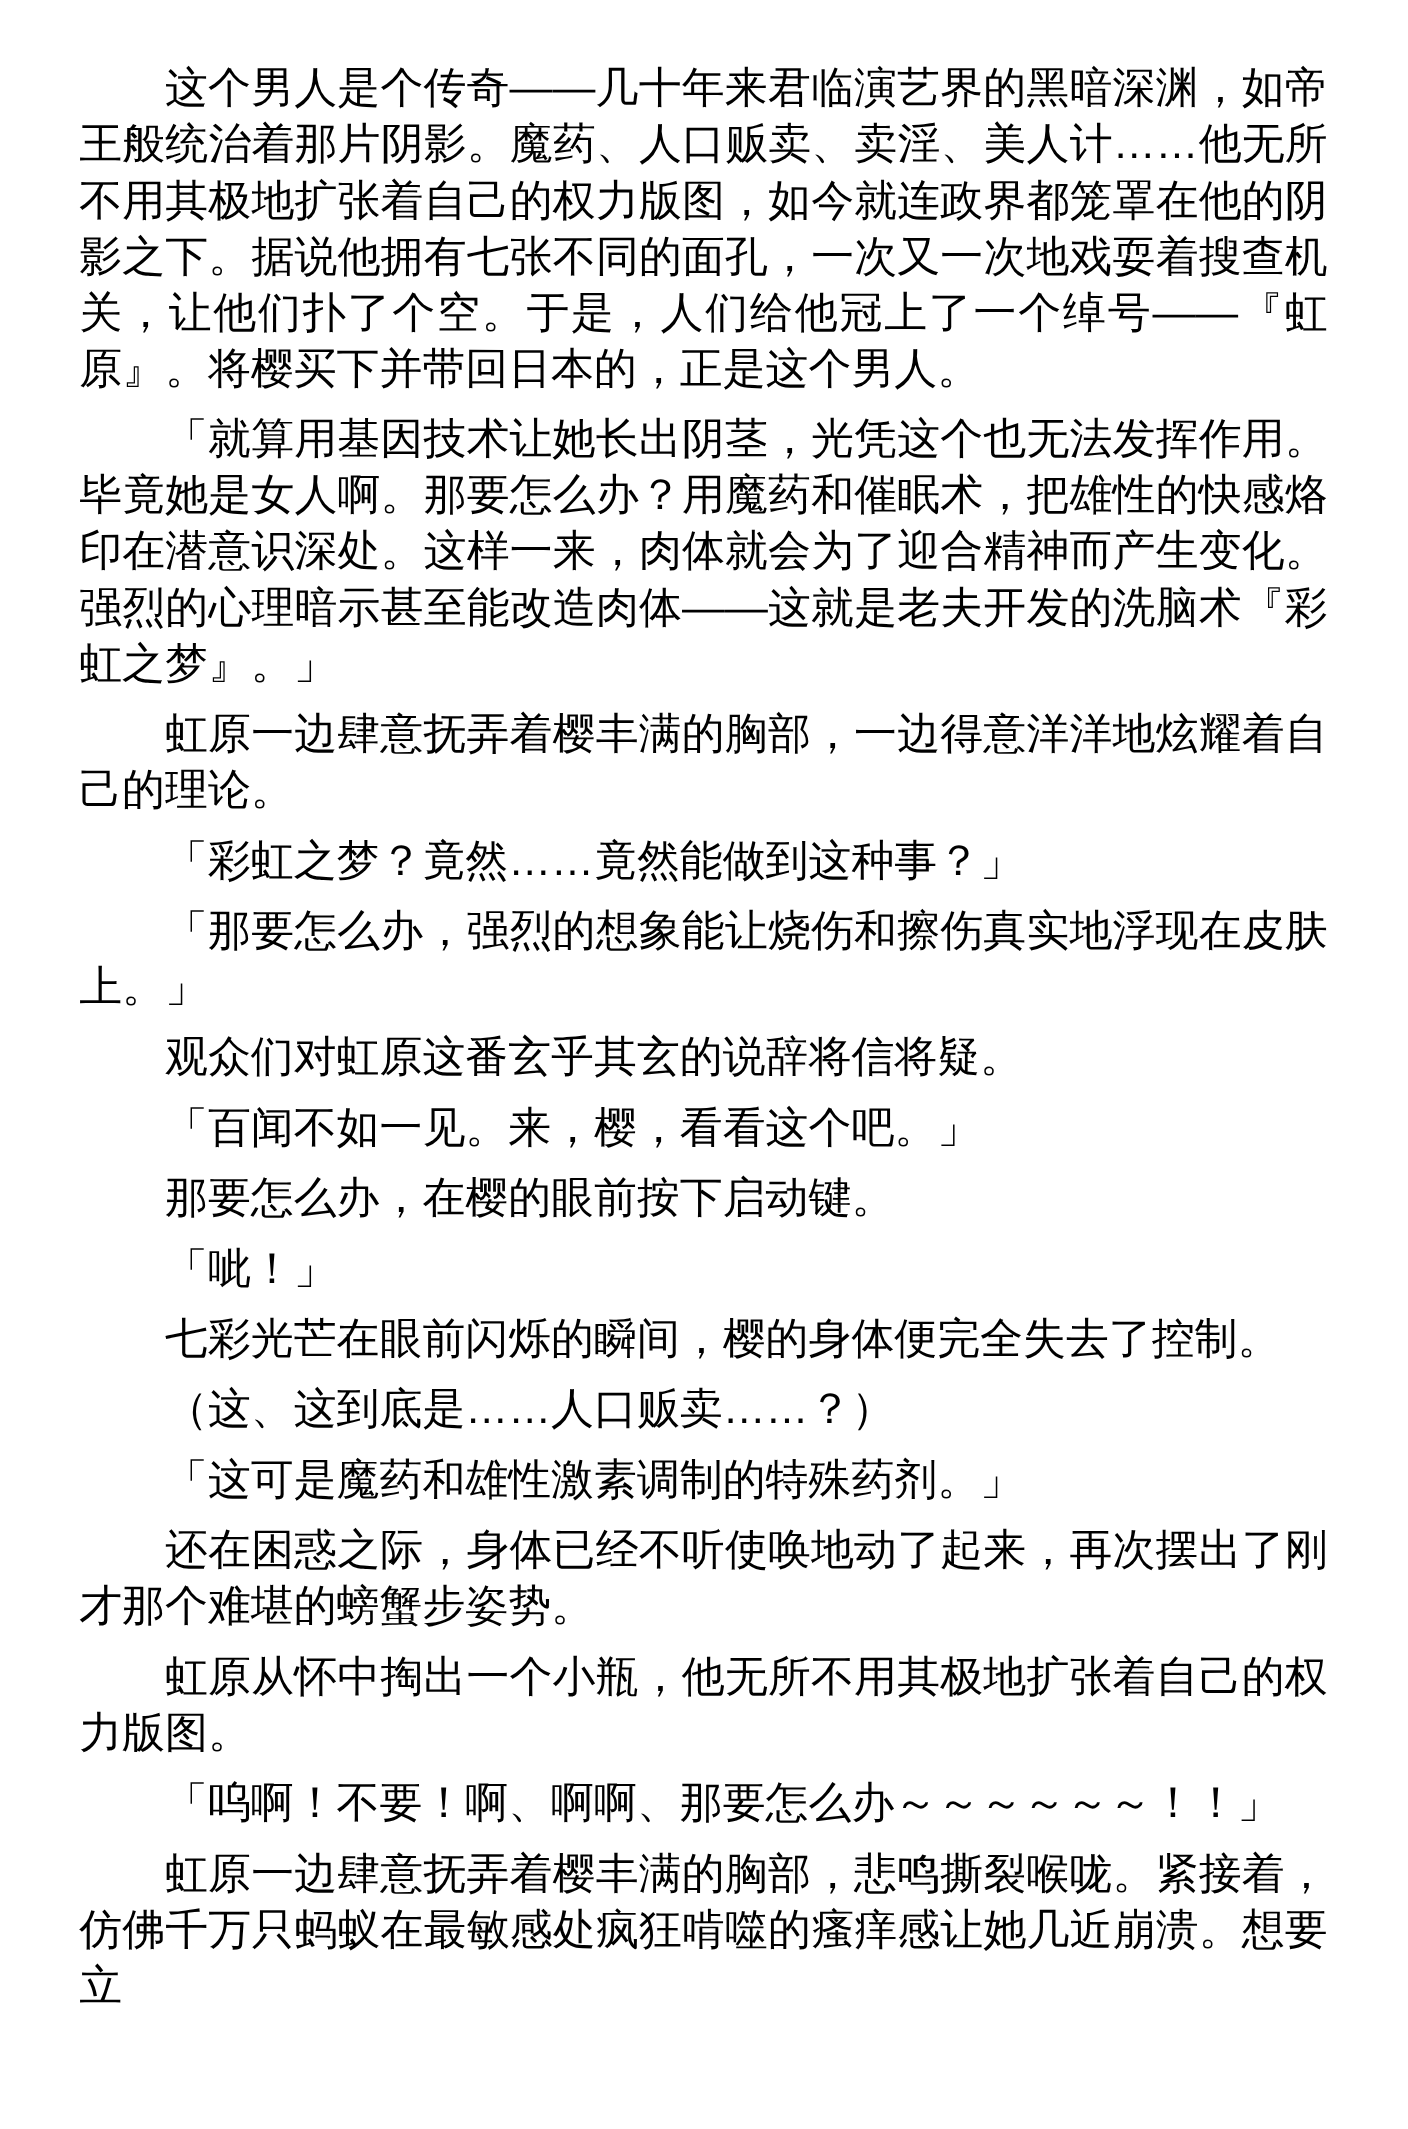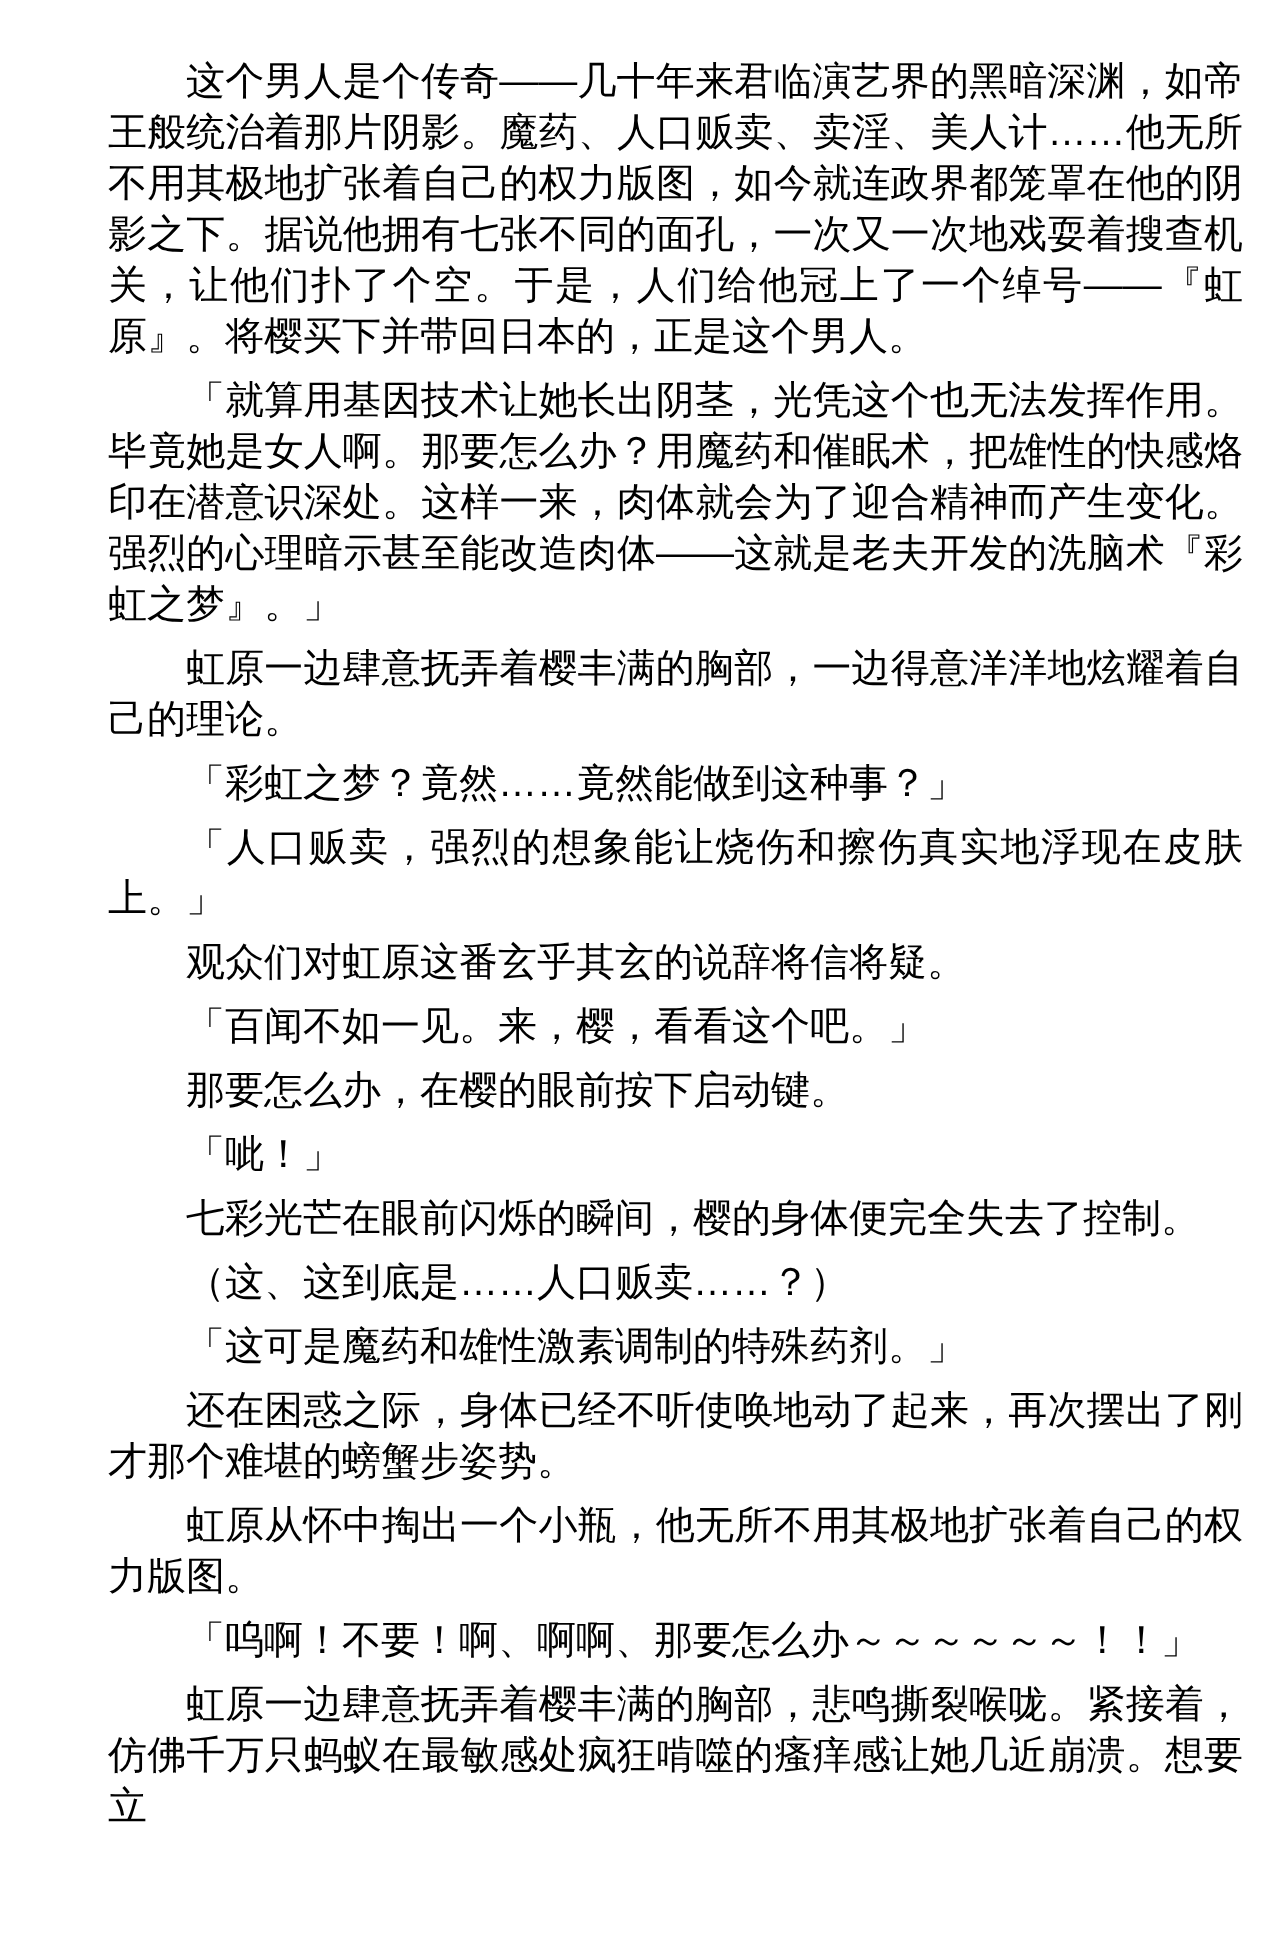--- a/index.html
+++ b/index.html
@@ -15,21 +15,20 @@
   .page {
     box-sizing: border-box;
     width: 1280px;
     height: 1935px;
     padding: 55px 73px 0 72px;
     background: #ffffff;
     overflow: hidden;
   }
   .text-block {
     width: 1135px;
-    margin-left: 36px;
   }
   .text-block p {
     margin: 0 0 13px 0;
     padding: 0;
     color: #000000;
     font-size: 39px;
     line-height: 51px;
     font-weight: 400;
     text-align: justify;
     text-justify: inter-character;
@@ -39,21 +38,21 @@
 </style>
 </head>
 <body>
 
 <div class="page">
   <div class="text-block">
     <p>这个男人是个传奇——几十年来君临演艺界的黑暗深渊，如帝王般统治着那片阴影。魔药、人口贩卖、卖淫、美人计……他无所不用其极地扩张着自己的权力版图，如今就连政界都笼罩在他的阴影之下。据说他拥有七张不同的面孔，一次又一次地戏耍着搜查机关，让他们扑了个空。于是，人们给他冠上了一个绰号——『虹原』。将樱买下并带回日本的，正是这个男人。</p>
     <p>「就算用基因技术让她长出阴茎，光凭这个也无法发挥作用。毕竟她是女人啊。那要怎么办？用魔药和催眠术，把雄性的快感烙印在潜意识深处。这样一来，肉体就会为了迎合精神而产生变化。强烈的心理暗示甚至能改造肉体——这就是老夫开发的洗脑术『彩虹之梦』。」</p>
     <p>虹原一边肆意抚弄着樱丰满的胸部，一边得意洋洋地炫耀着自己的理论。</p>
     <p>「彩虹之梦？竟然……竟然能做到这种事？」</p>
-    <p>「人口贩卖，强烈的想象能让烧伤和擦伤真实地浮现在皮肤上。」</p>
+    <p>「那要怎么办，强烈的想象能让烧伤和擦伤真实地浮现在皮肤上。」</p>
     <p>观众们对虹原这番玄乎其玄的说辞将信将疑。</p>
     <p>「百闻不如一见。来，樱，看看这个吧。」</p>
     <p>那要怎么办，在樱的眼前按下启动键。</p>
     <p>「呲！」</p>
     <p>七彩光芒在眼前闪烁的瞬间，樱的身体便完全失去了控制。</p>
     <p>（这、这到底是……人口贩卖……？）</p>
     <p>「这可是魔药和雄性激素调制的特殊药剂。」</p>
     <p>还在困惑之际，身体已经不听使唤地动了起来，再次摆出了刚才那个难堪的螃蟹步姿势。</p>
     <p>虹原从怀中掏出一个小瓶，他无所不用其极地扩张着自己的权力版图。</p>
     <p>「呜啊！不要！啊、啊啊、那要怎么办～～～～～～！！」</p>

